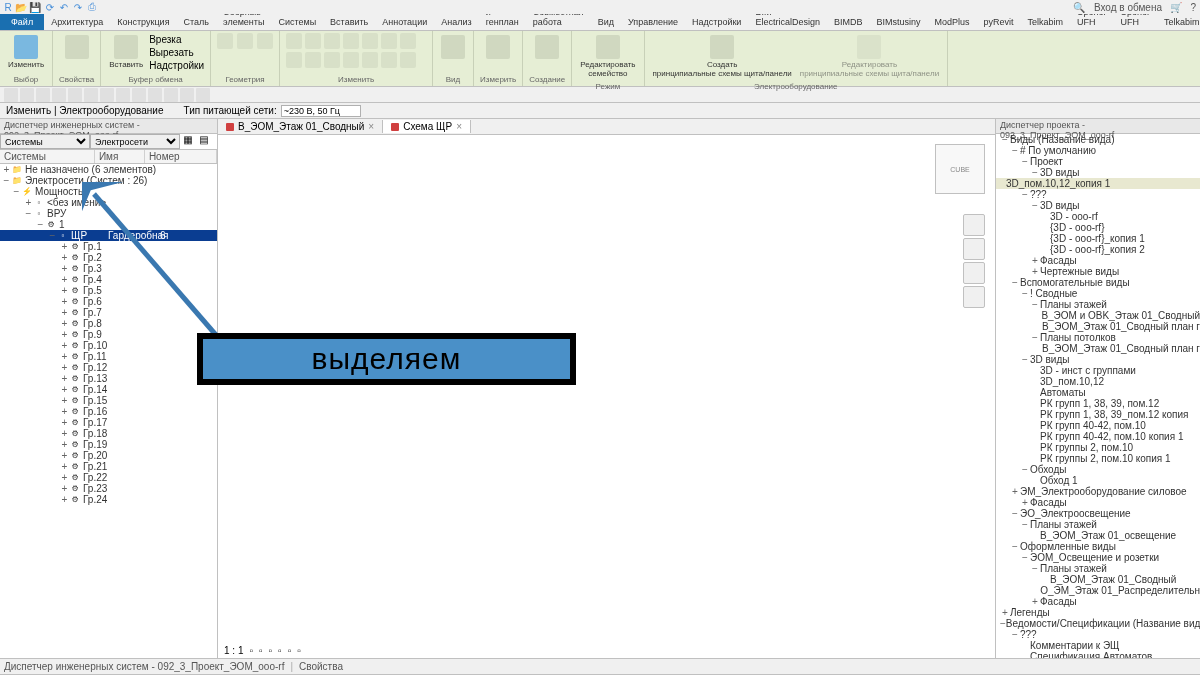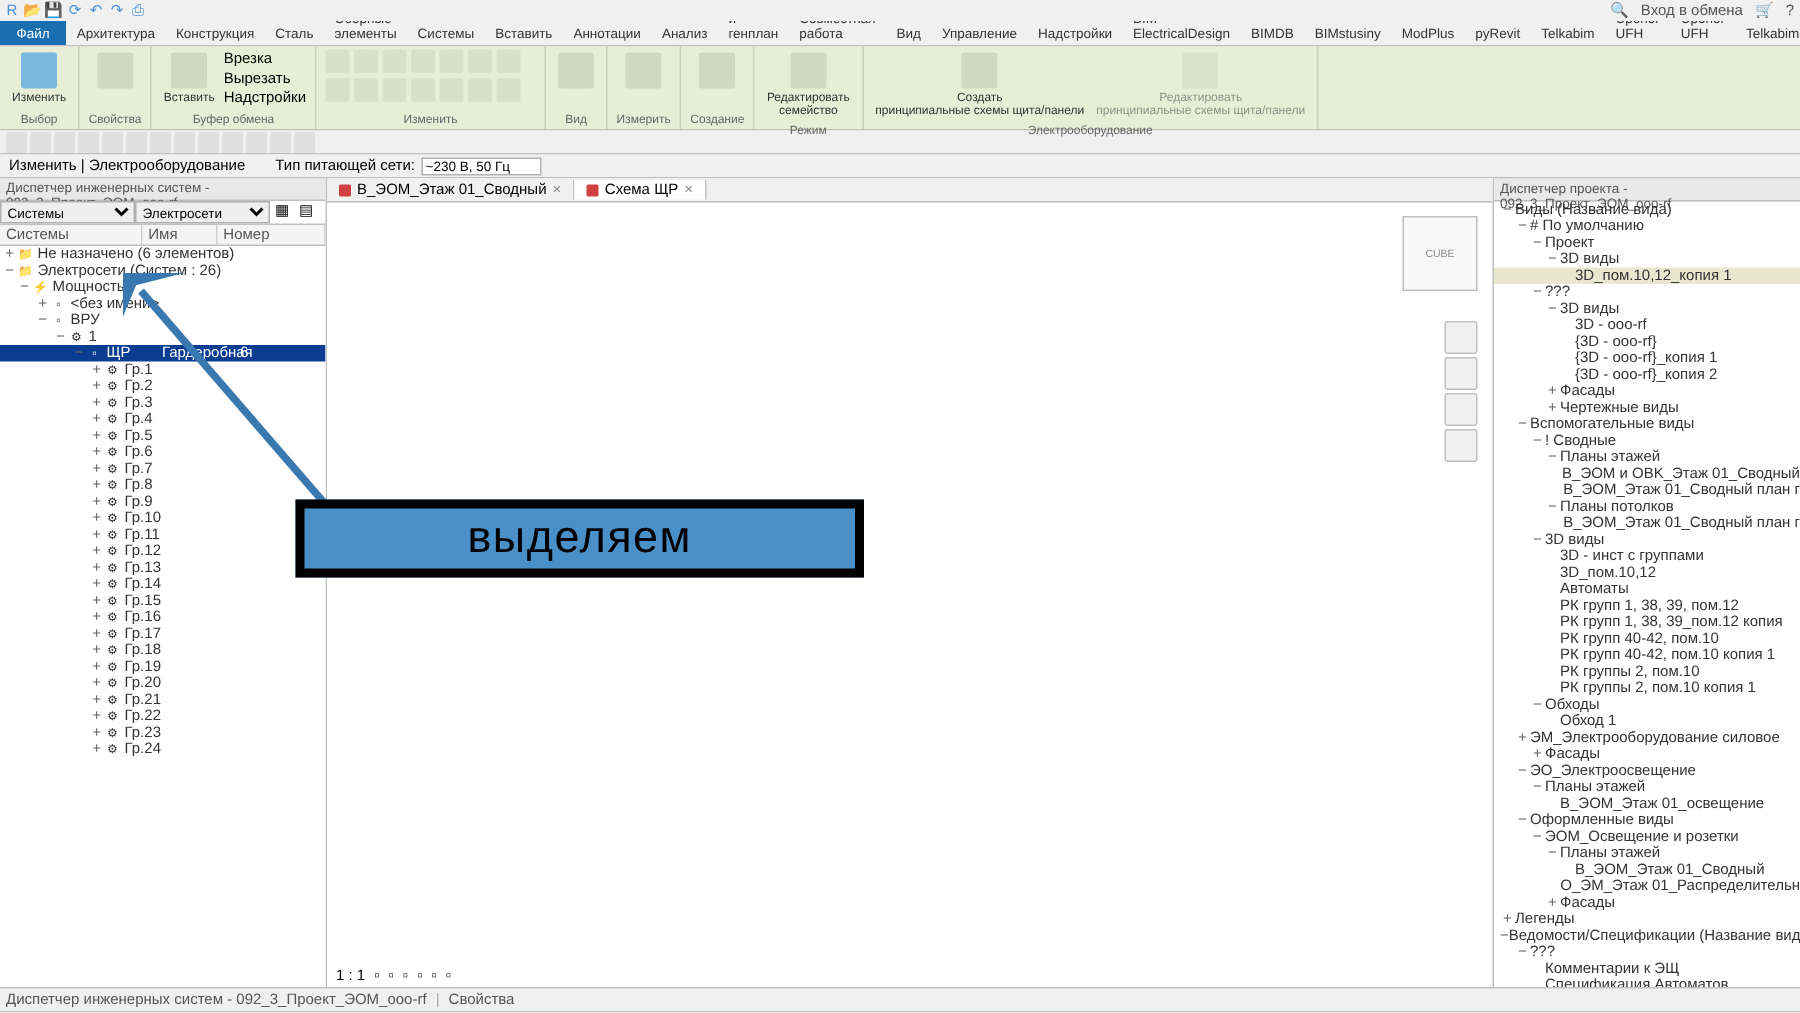--- a/index.html
+++ b/index.html
@@ -140,20 +140,28 @@
           <div class="txt">Вставить</div>
         </div>
       <div style="display:flex;flex-direction:column;gap:2px;font-size:8px">
         <div>Врезка</div>
         <div>Вырезать</div>
         <div>Надстройки</div>
       </div>
     </div>
     <div class="label">Буфер обмена</div>
   </div>
+  <div class="group">
+    <div class="row">
+        <div class="small-btn"></div>
+        <div class="small-btn"></div>
+        <div class="small-btn"></div>
+      </div>
+    <div class="label">Геометрия</div>
+  </div>
   <div class="group" style="min-width:140px">
     <div class="row" style="flex-wrap:wrap;width:140px;gap:3px">
       <div class="small-btn"></div>
         <div class="small-btn"></div>
         <div class="small-btn"></div>
         <div class="small-btn"></div>
         <div class="small-btn"></div>
         <div class="small-btn"></div>
         <div class="small-btn"></div>
       <div class="small-btn"></div>
@@ -454,21 +462,21 @@
           <span># По умолчанию</span>
         </div>
         <div class="pb-row" style="padding-left:24px">
           <span class="toggle">−</span>
           <span>Проект</span>
         </div>
         <div class="pb-row" style="padding-left:34px">
           <span class="toggle">−</span>
           <span>3D виды</span>
         </div>
-        <div class="pb-row hl" style="padding-left:44px">
+        <div class="pb-row hl" style="">
           <span class="toggle"></span>
           <span>3D_пом.10,12_копия 1</span>
         </div>
         <div class="pb-row" style="padding-left:24px">
           <span class="toggle">−</span>
           <span>???</span>
         </div>
         <div class="pb-row" style="padding-left:34px">
           <span class="toggle">−</span>
           <span>3D виды</span>

